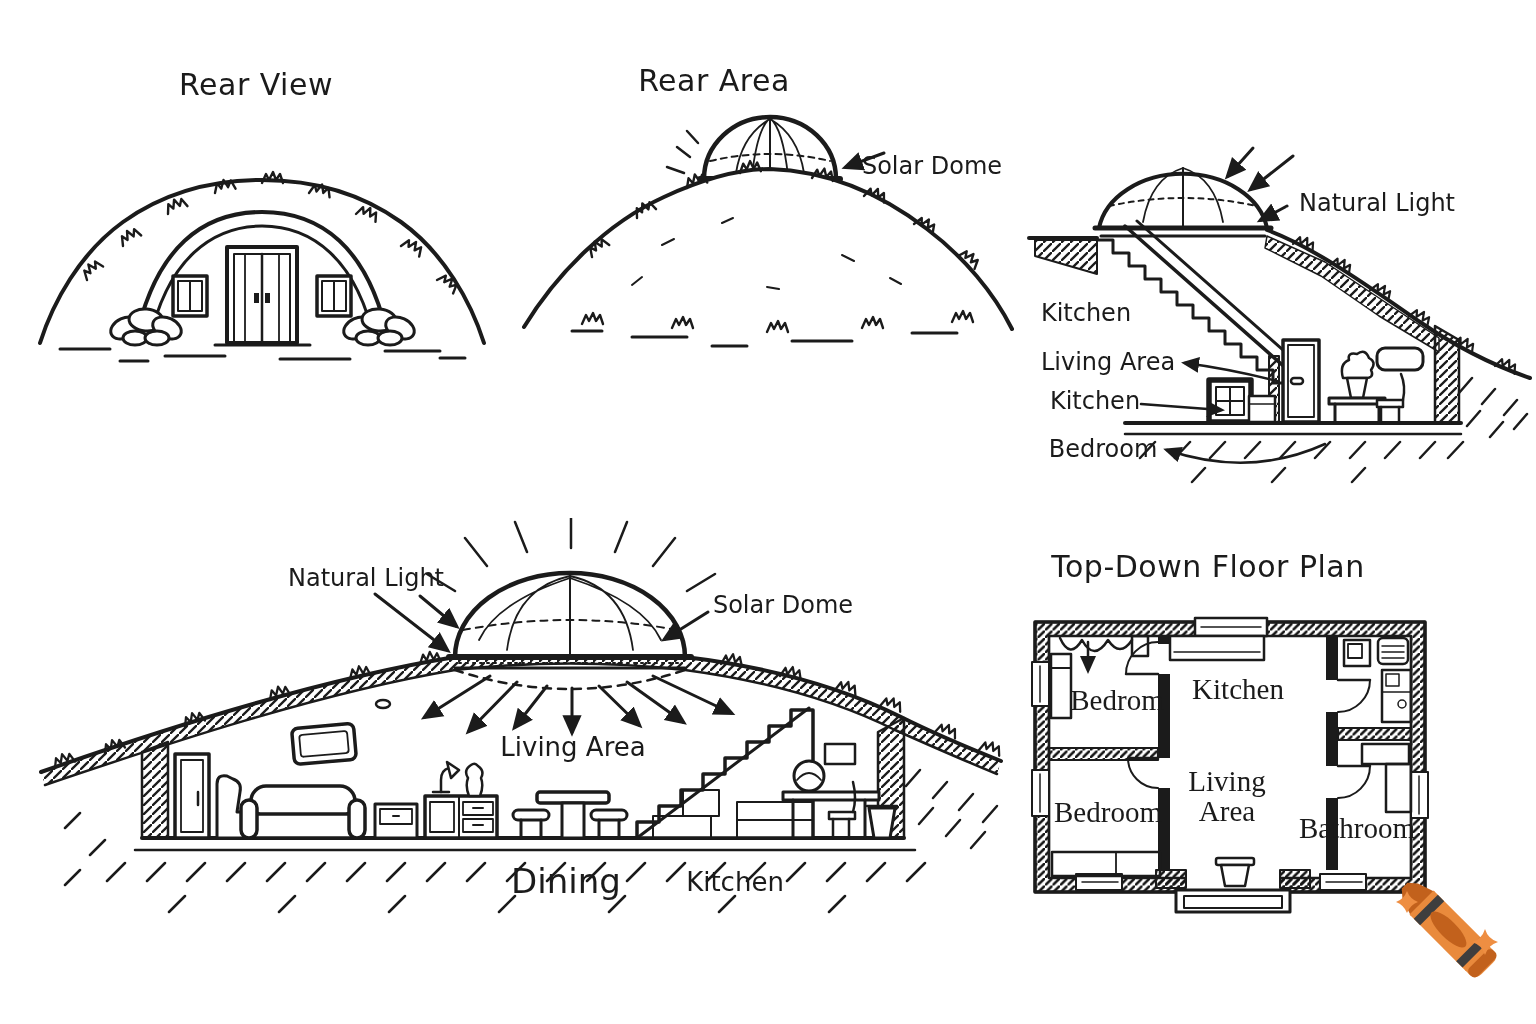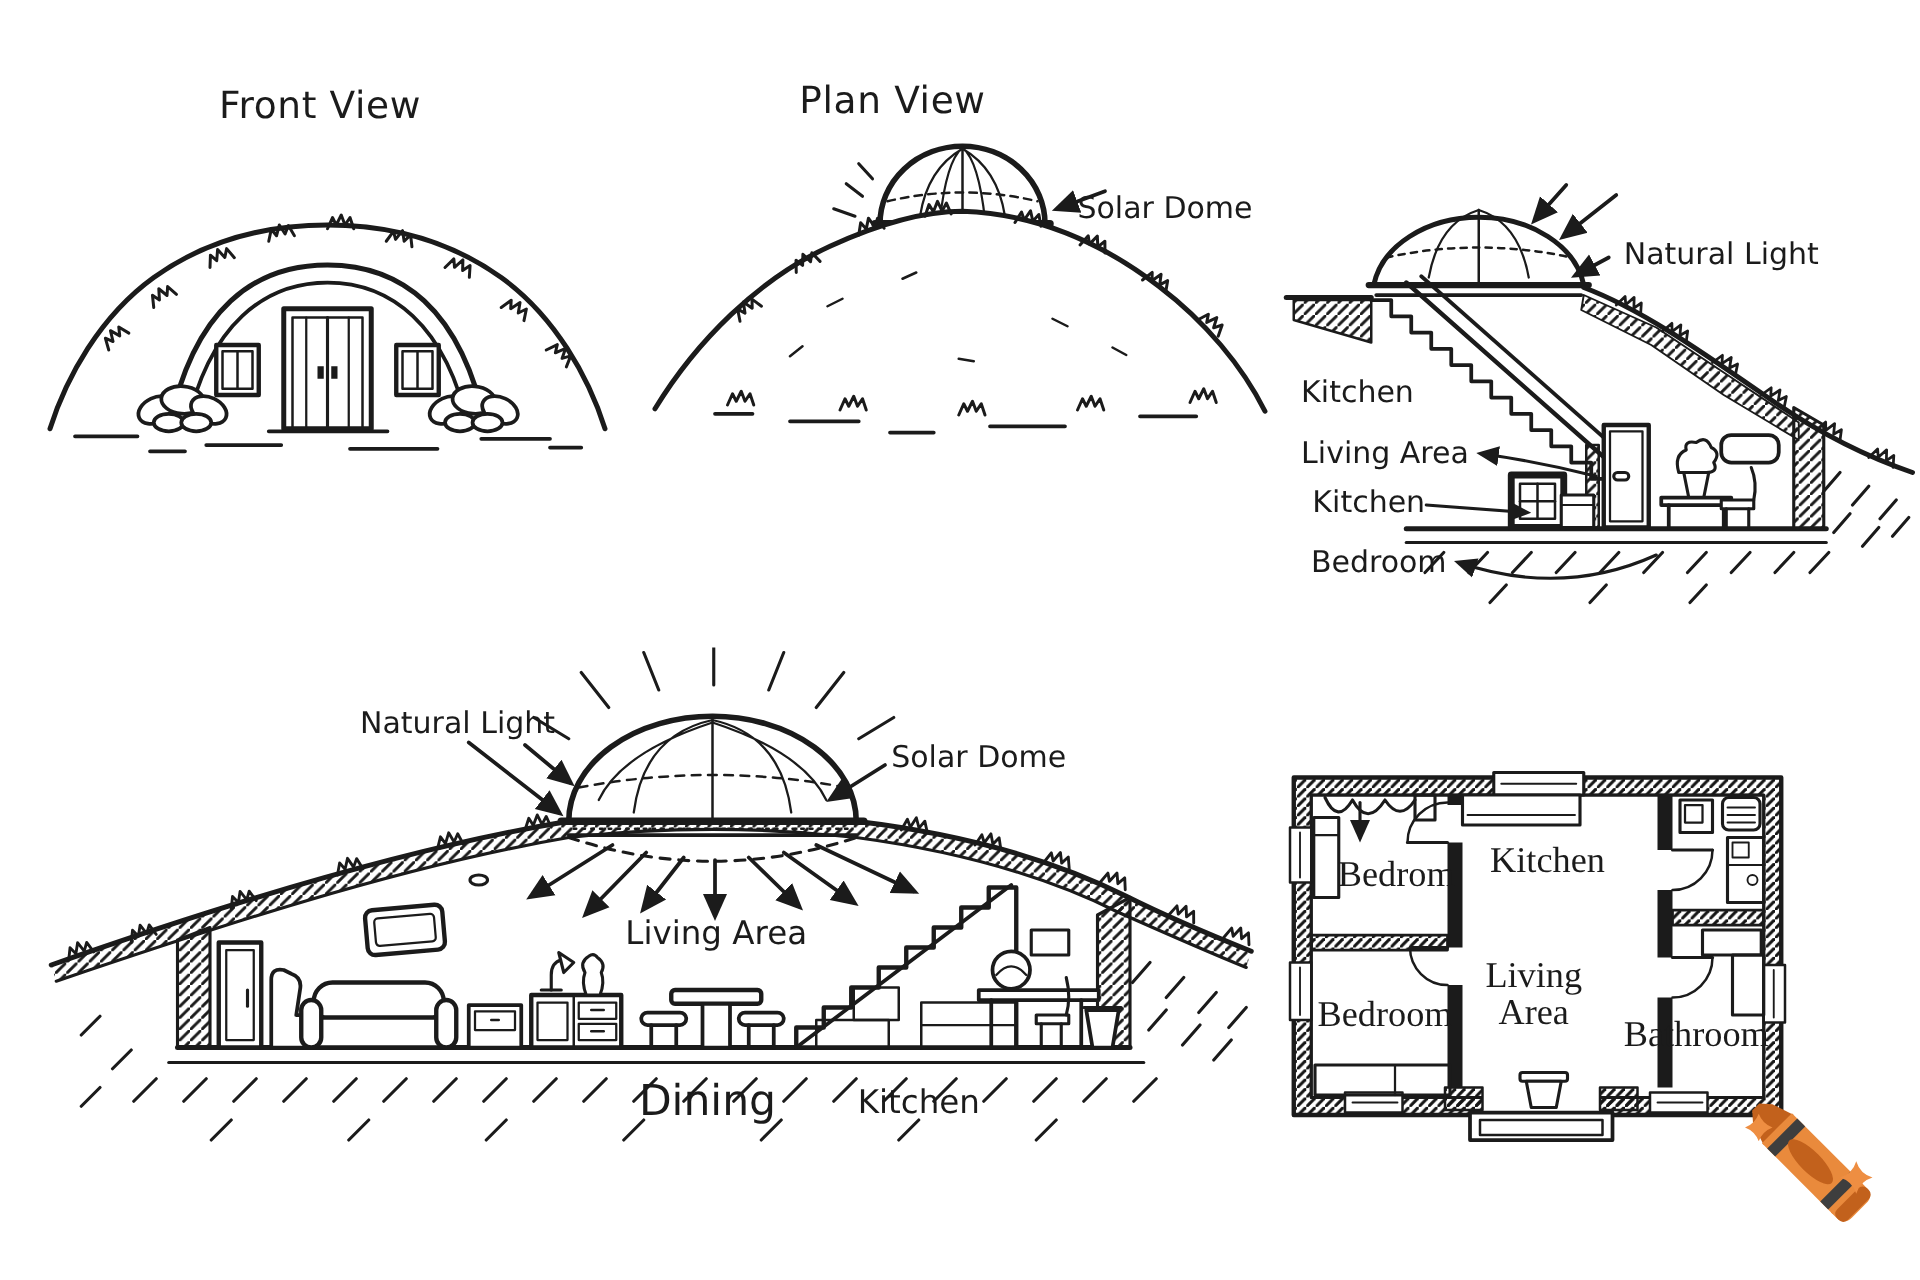--- a/index.html
+++ b/index.html
@@ -438,35 +438,36 @@
       <path d="M42,-17 L48,-17 Q57,-17 57,-8 L57,8 Q57,17 48,17 L42,17 Z" fill="#E98A3C"></path>
       <rect x="44" y="-17" width="12" height="34" rx="5" fill="#C2611C"></rect>
       <rect x="-30" y="-17" width="9" height="34" fill="#3E3E3E"></rect>
       <rect x="30" y="-17" width="9" height="34" fill="#3E3E3E"></rect>
       <ellipse cx="2" cy="0" rx="24" ry="8.5" fill="#C2611C"></ellipse>
     </g>
     <path d="M24,41 Q27,49 35,52 Q27,55 24,63 Q21,55 13,52 Q21,49 24,41 Z" fill="#EE8E42"></path>
     <path d="M102,79 Q105,89 115,92 Q105,95 102,105 Q99,95 89,92 Q99,89 102,79 Z" fill="#EE8E42"></path>
   </svg>
 
-  <div class="lbl ttl" style="left:256px;top:85px">Front View</div>
-  <div class="lbl ttl" style="left:714px;top:81px">Plan View</div>
+  <div class="lbl ttl" style="left:256px;top:85px">Rear View</div>
+  <div class="lbl ttl" style="left:714px;top:81px">Rear Area</div>
   <div class="lbl an" style="left:932px;top:167px">Solar Dome</div>
 
   <div class="lbl an" style="left:1377px;top:204px">Natural Light</div>
   <div class="lbl an" style="left:1086px;top:314px">Kitchen</div>
   <div class="lbl an" style="left:1108px;top:363px">Living Area</div>
   <div class="lbl an" style="left:1095px;top:402px">Kitchen</div>
   <div class="lbl an" style="left:1103px;top:450px">Bedroom</div>
 
   <div class="lbl an" style="left:366px;top:579px">Natural Light</div>
   <div class="lbl an" style="left:783px;top:606px">Solar Dome</div>
   <div class="lbl an" style="left:573px;top:748px;font-size:26px">Living Area</div>
   <div class="lbl an" style="left:566px;top:882px;font-size:34px">Dining</div>
   <div class="lbl an" style="left:735px;top:883px;font-size:26px">Kitchen</div>
 
+  <div class="lbl ttl" style="left:1208px;top:567px">Top-Down Floor Plan</div>
   <div class="lbl plan" style="left:1117px;top:700px">Bedrom</div>
   <div class="lbl plan" style="left:1238px;top:689px">Kitchen</div>
   <div class="lbl plan" style="left:1108px;top:812px">Bedroom</div>
   <div class="lbl plan wrap" style="left:1227px;top:796px;width:90px">Living Area</div>
   <div class="lbl plan" style="left:1357px;top:828px">Bathroom</div>
 
 </div>
 
 </body></html>

